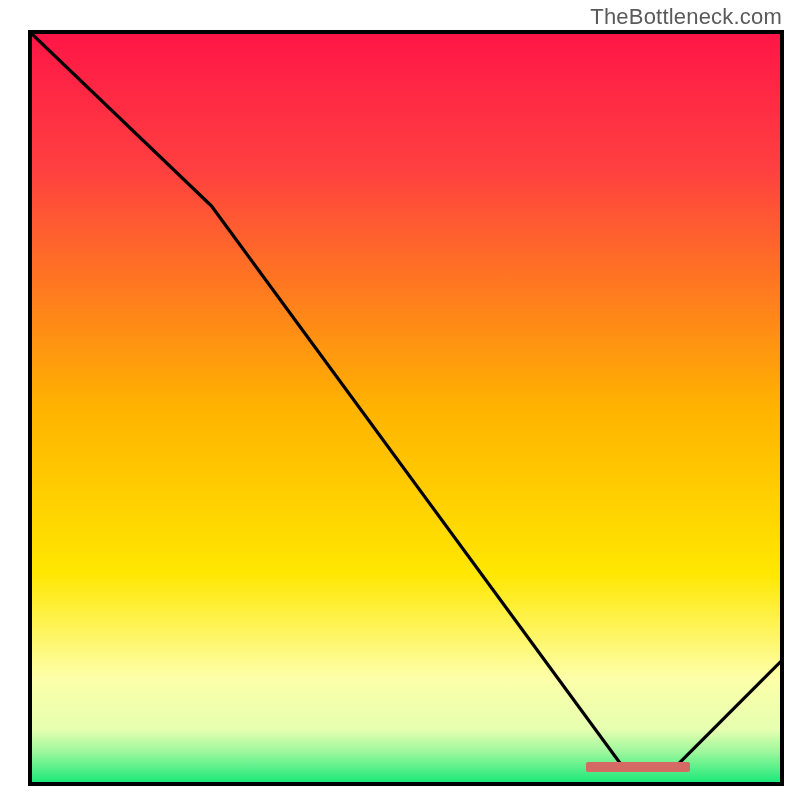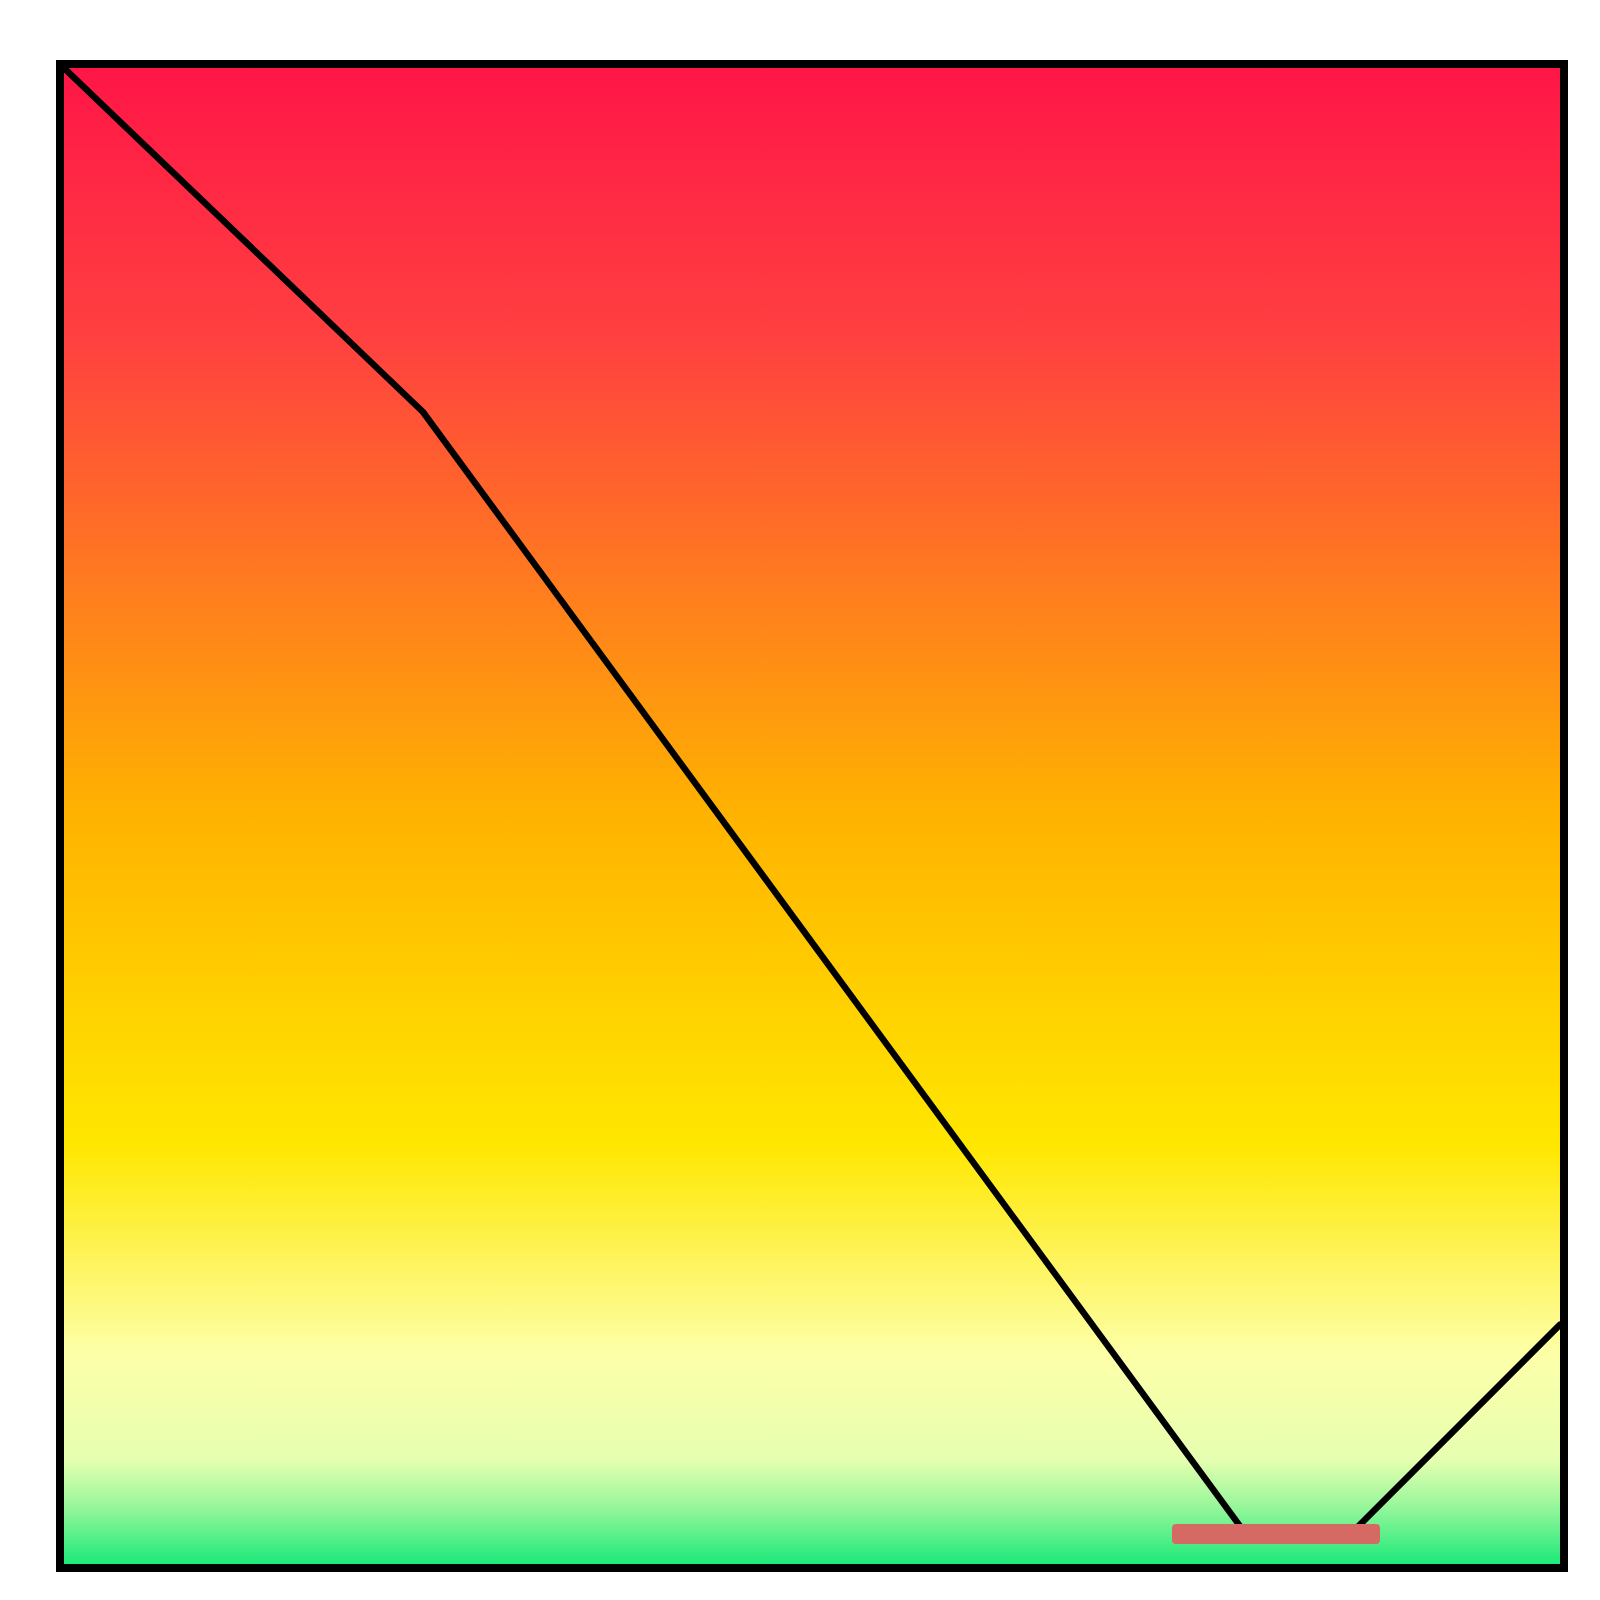--- a/index.html
+++ b/index.html
@@ -49,20 +49,21 @@
     position: absolute;
     height: 10px;
     background: #d46a63;
     border-radius: 2px;
   }
 </style>
 </head>
 <body>
 
 <div class="container">
+  <div class="watermark">TheBottleneck.com</div>
 
   <div class="plot-area">
     <div class="gradient" id="gradient" style="background: linear-gradient(rgb(255, 22, 71) 0%, rgb(255, 64, 64) 18%, rgb(255, 179, 0) 50%, rgb(255, 231, 0) 72%, rgb(253, 255, 168) 86%, rgb(230, 255, 176) 93%, rgb(156, 247, 156) 96%, rgb(29, 233, 122) 100%);"></div>
 
     <svg class="curve" viewBox="0 0 748 748" preserveAspectRatio="none">
       <path id="curve-path" fill="none" stroke="#000" stroke-width="3.2" stroke-linejoin="round" stroke-linecap="round" d="M 0.0 0.0 L 179.5 172.0 L 590.9 733.0 L 643.3 733.0 L 748.0 628.3"></path>
     </svg>
 
     <div class="bottom-bar" id="bottom-bar" style="left: 553.52px; width: 104.72px; top: 728.04px; background: rgb(212, 106, 99);"></div>
   </div>

